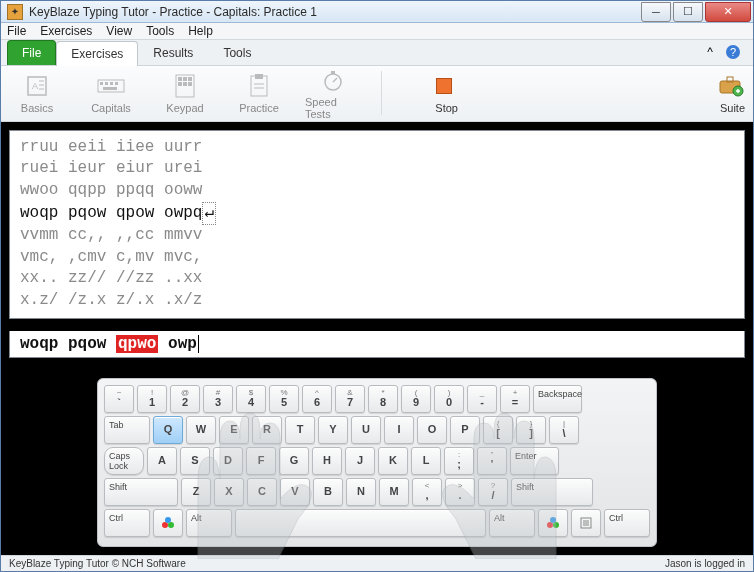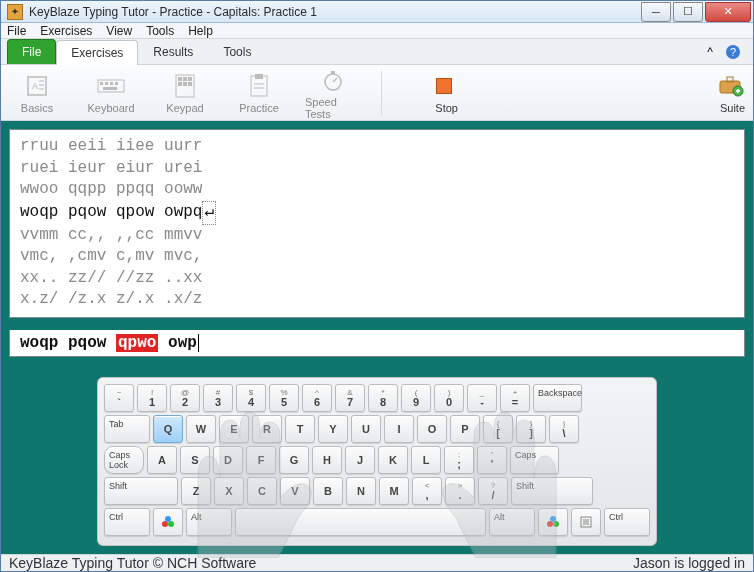--- a/index.html
+++ b/index.html
@@ -26,21 +26,21 @@
 
 .toolbar { height: 56px; background: linear-gradient(#fbfcfd,#eef1f4); border-bottom: 1px solid #cfd5db; display:flex; align-items:center; padding: 2px 8px; gap: 18px; }
 .tool { display:flex; flex-direction:column; align-items:center; gap:2px; width: 56px; color:#888; }
 .tool.enabled { color:#333;align-items:flex-end; }
 .tool .ticon { width: 28px; height: 28px; display:flex; align-items:center; justify-content:center; }
 .tool .tlabel { font-size: 11px; }
 .separator { width:1px; height:44px; background:#d7dce1; margin: 0 2px; }
 .toolbar .spacer { flex:1; }
 .sq { width:16px; height:16px; background:#ef732e; border:1px solid #b54f16; }
 
-.content { flex:1; background:#0f766e; padding: 8px; display:flex; flex-direction:column; gap:12px; }
+.content { flex:1; background:#000000; padding: 8px; display:flex; flex-direction:column; gap:12px; }
 .lesson-box { background:#fff; border:1px solid #808891; padding: 6px 10px; font-family: "Courier New", monospace; font-size: 16px; line-height: 1.35; color:#8a8a8a; white-space: pre; overflow:hidden; }
 .lesson-box .current-line { color:#111; font-weight: normal; }
 .cursor-glyph { display:inline-block; border:1px dotted #888; padding: 0 1px; }
 
 .input-box { background:#fff; border:1px solid #808891; border-top:none; padding: 4px 10px; font-family: "Courier New", monospace; font-size: 16px; color:#111; font-weight:bold; display:flex; align-items:center; white-space:pre; }
 .input-box .err { background:#e02424; color:#fff; padding: 0 2px; }
 .input-box .caret { display:inline-block; width:1px; height:18px; background:#000; margin-left:1px; vertical-align:middle; }
 
 .keyboard { margin: 8px auto 0 auto; width: 560px; background: linear-gradient(#f3f4f5,#e2e4e6); border:1px solid #c0c4c8; border-radius: 6px; padding: 6px; font-family: Arial, sans-serif; font-size: 10px; color:#444; position:relative; }
 .krow { display:flex; gap:3px; margin-bottom:3px; }
@@ -55,21 +55,21 @@
 .key .sub { font-size:8px; color:#777; line-height:1; }
 .key .main { font-size:11px; font-weight:bold; line-height:1; }
 .key.highlight { background: linear-gradient(#cfe8ff,#9fcff6); border-color:#6fa9d6; }
 .key.small-label { font-size:9px; align-items:flex-start; padding:3px 4px; justify-content:flex-start; }
 
 .hands { position:absolute; left:0; right:0; top:24px; bottom:0; pointer-events:none; opacity:.35; }
 .hand { position:absolute; width:180px; height:150px; }
 .hand.left { left:60px; top:6px; }
 .hand.right { right:60px; top:6px; transform: scaleX(-1); }
 
-.statusbar { height: 22px; background:#eef1f4; border-top:1px solid #cfd5db; display:flex; align-items:center; padding: 0 8px; font-size:14px; color:#333; }
+.statusbar { height: 22px; background:#eef1f4; border-top:1px solid #cfd5db; display:flex; align-items:center; padding: 0 8px; font-size:10px; color:#333; }
 .statusbar .spacer { flex:1; }
 
 svg { display:block; }
 </style>
 </head>
 <body>
 
 <div class="window">
   <div class="titlebar">
     <div class="icon-box">✦</div>
@@ -121,21 +121,21 @@
       <div class="ticon">
           <svg width="28" height="20">
             <rect x="1" y="4" width="26" height="12" fill="none" stroke="#bbb"></rect>
             <rect x="3" y="6" width="3" height="3" fill="#bbb"></rect>
             <rect x="8" y="6" width="3" height="3" fill="#bbb"></rect>
             <rect x="13" y="6" width="3" height="3" fill="#bbb"></rect>
             <rect x="18" y="6" width="3" height="3" fill="#bbb"></rect>
             <rect x="6" y="11" width="14" height="3" fill="#bbb"></rect>
           </svg>
         </div>
-      <div class="tlabel">Keyboard</div>
+      <div class="tlabel">Capitals</div>
     </div>
     <div class="tool">
       <div class="ticon">
           <svg width="20" height="24">
             <rect x="1" y="1" width="18" height="22" fill="none" stroke="#bbb"></rect>
             <rect x="3" y="3" width="4" height="4" fill="#bbb"></rect>
             <rect x="8" y="3" width="4" height="4" fill="#bbb"></rect>
             <rect x="13" y="3" width="4" height="4" fill="#bbb"></rect>
             <rect x="3" y="8" width="4" height="4" fill="#bbb"></rect>
             <rect x="8" y="8" width="4" height="4" fill="#bbb"></rect>
@@ -321,21 +321,21 @@
             <div class="main">L</div>
           </div>
           <div class="key w1">
             <div class="sub">:</div>
             <div class="main">;</div>
           </div>
           <div class="key w1">
             <div class="sub">"</div>
             <div class="main">'</div>
           </div>
-          <div class="key w2 small-label">Caps</div>
+          <div class="key w2 small-label">Enter</div>
         </div>
       <div class="krow" id="krow4">
           <div class="key w225 small-label">Shift</div>
           <div class="key w1">
             <div class="main">Z</div>
           </div>
           <div class="key w1">
             <div class="main">X</div>
           </div>
           <div class="key w1">

